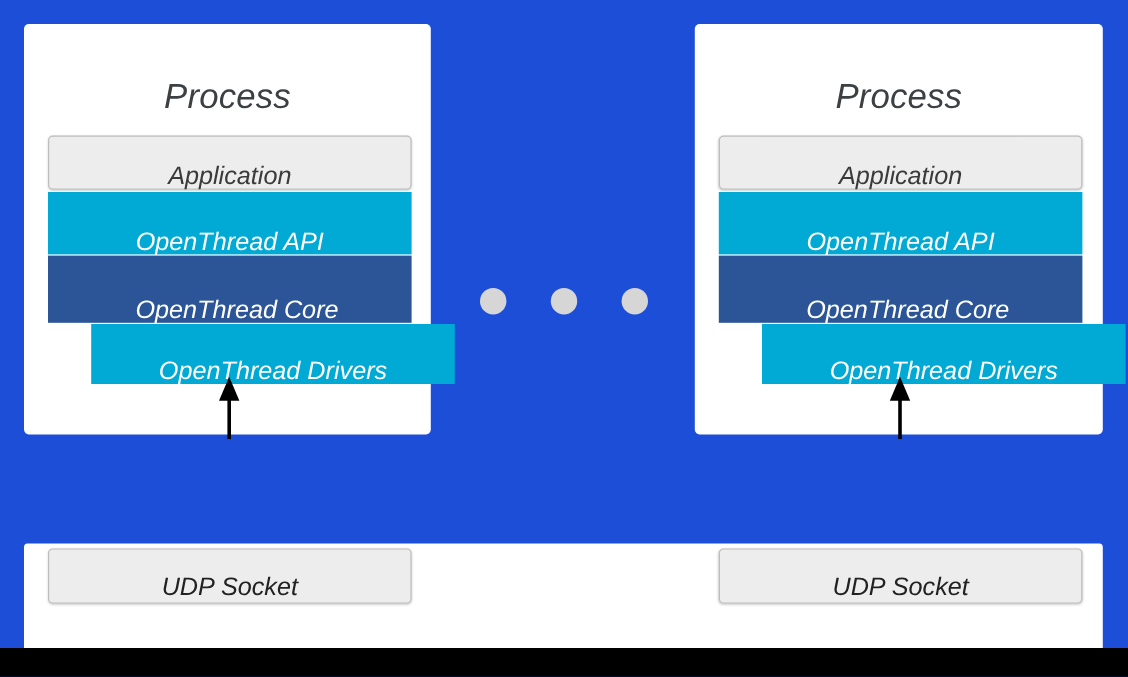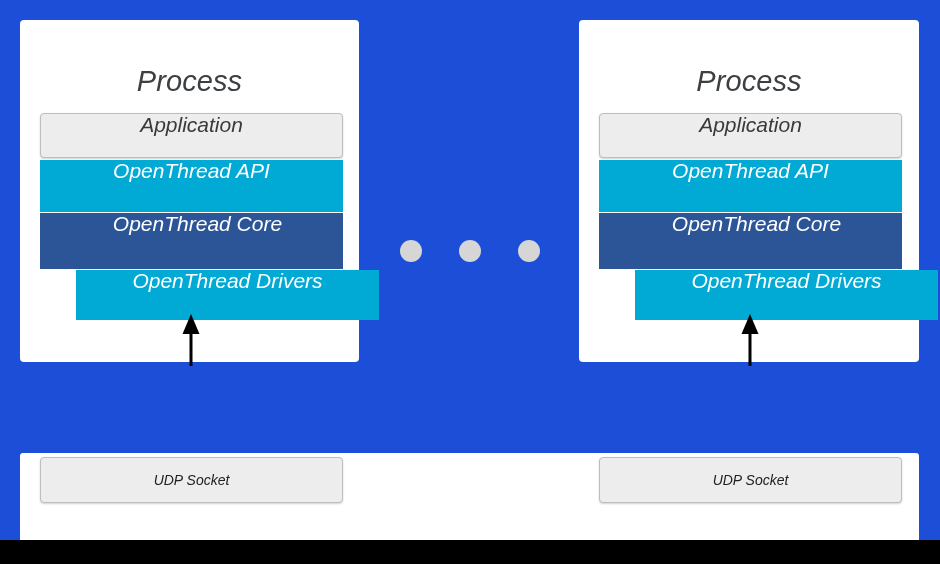--- a/index.html
+++ b/index.html
@@ -35,21 +35,21 @@
     color: #3C4043;
     letter-spacing: 0.1px;
     line-height: 34px;
   }
 
   
   .layer {
     position: absolute;
     box-sizing: border-box;
     display: flex;
-    align-items: flex-start;
+    align-items: flex-end;
     justify-content: center;
     font-size: 21px;
     font-weight: 400;
     line-height: 1;
   }
   .layer-app {
     background: #EDEDED;
     border: 1px solid #BDBDBD;
     border-radius: 4px;
     color: #3A3A3A;
@@ -100,23 +100,23 @@
     line-height: 1;
     white-space: nowrap;
   }
   .socket-box {
     position: absolute;
     background: #EDEDED;
     border: 1px solid #BDBDBD;
     border-radius: 4px;
     box-sizing: border-box;
     display: flex;
-    align-items: center;
+    align-items: flex-end;
     justify-content: center;
-    font-size: 14px;
+    font-size: 21px;
     color: #222222;
     box-shadow: 0 1px 2px rgba(0,0,0,0.18);
   }
 </style>
 </head>
 <body>
 
 <div id="canvas">
 
   <div class="process-box" style="left:20px; top:20px; width:339px; height:342px;">

